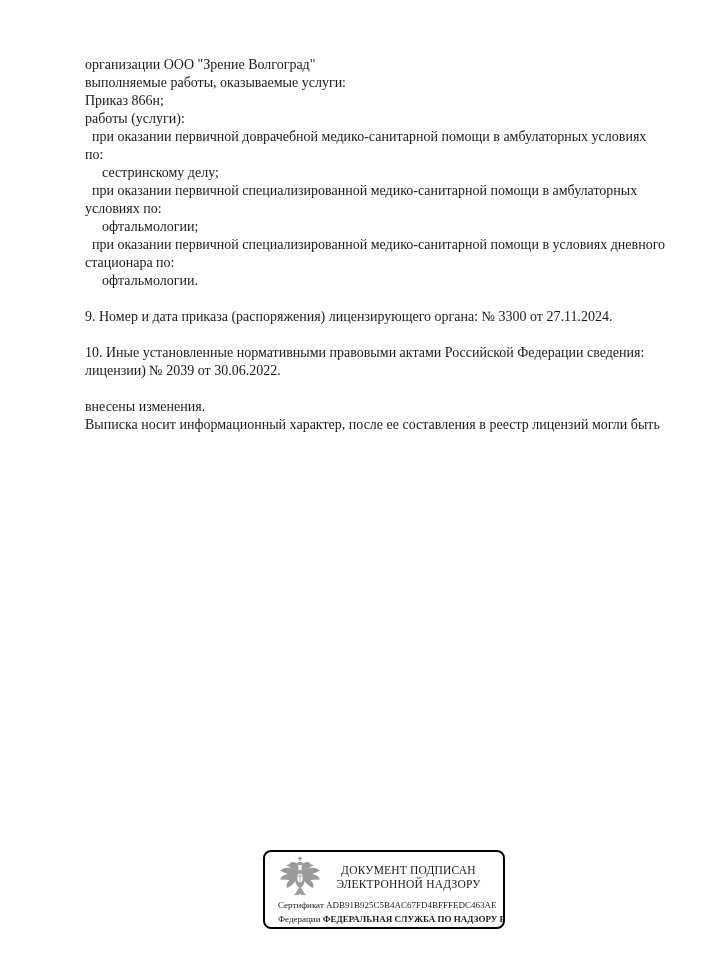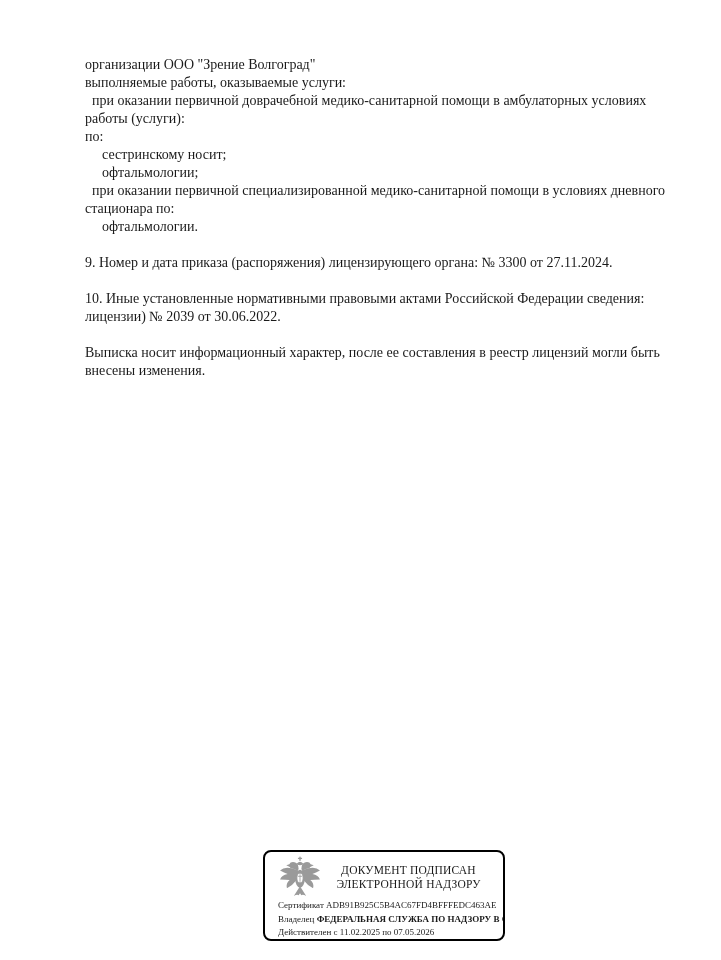--- a/index.html
+++ b/index.html
@@ -24,21 +24,21 @@
   }
   .line { white-space: nowrap; }
   .line.ind1 { padding-left: 7px; }
   .line.ind2 { padding-left: 17px; }
 
   .stamp {
     position: absolute;
     left: 263px;
     top: 850px;
     width: 242px;
-    height: 91px;
+    height: 79px;
     border: 2px solid #000000;
     border-radius: 8px;
     background: #ffffff;
     overflow: hidden;
   }
   .stamp-top { display: flex; align-items: flex-start; }
   .emblem { flex: 0 0 auto; margin: 4px 0 0 13px; width: 44px; height: 44px; }
   .emblem svg { display: block; width: 44px; height: 44px; }
   .stamp-title {
     flex: 1;
@@ -63,36 +63,39 @@
   .stamp-info .owner-value { font-weight: bold; }
 </style>
 </head>
 <body>
 
 <div class="page">
 
   <div class="doc-text" id="doc-lines">
       <div class="line ind0">организации ООО "Зрение Волгоград"</div>
       <div class="line ind0">выполняемые работы, оказываемые услуги:</div>
+      <div class="line ind0">Приказ 866н;</div>
+      <div class="line ind0">работы (услуги):</div>
       <div class="line ind1">при оказании первичной доврачебной медико-санитарной помощи в амбулаторных условиях</div>
-      <div class="line ind0">работы (услуги):</div>
       <div class="line ind0">по:</div>
-      <div class="line ind2">сестринскому носит;</div>
+      <div class="line ind2">сестринскому делу;</div>
+      <div class="line ind1">при оказании первичной специализированной медико-санитарной помощи в амбулаторных</div>
+      <div class="line ind0">условиях по:</div>
       <div class="line ind2">офтальмологии;</div>
       <div class="line ind1">при оказании первичной специализированной медико-санитарной помощи в условиях дневного</div>
       <div class="line ind0">стационара по:</div>
       <div class="line ind2">офтальмологии.</div>
       <div class="line ind0">&nbsp;</div>
       <div class="line ind0">9. Номер и дата приказа (распоряжения) лицензирующего органа: № 3300 от 27.11.2024.</div>
       <div class="line ind0">&nbsp;</div>
       <div class="line ind0">10. Иные установленные нормативными правовыми актами Российской Федерации сведения:</div>
       <div class="line ind0">лицензии) № 2039 от 30.06.2022.</div>
       <div class="line ind0">&nbsp;</div>
+      <div class="line ind0">внесены изменения.</div>
       <div class="line ind0">Выписка носит информационный характер, после ее составления в реестр лицензий могли быть</div>
-      <div class="line ind0">внесены изменения.</div>
     </div>
 
   <div class="stamp">
     <div class="stamp-top">
       <div class="emblem">
         <svg viewBox="0 0 64 64" xmlns="http://www.w3.org/2000/svg">
           <g fill="#9a9a9a">
             <g id="eagle-half">
               <path d="M34 22 Q52 13 61 21 Q55 24 50 26 Q59 28 61 34 Q53 34 47 35 Q53 40 51 47 Q43 43 38 36 Q34.5 29 34 22 Z"></path>
               <path d="M34 19 Q34 10 40 9 Q46 8 47.5 12 L52 13.5 L47.5 15.5 Q46 18 42 18.5 Q38 19.5 36 23 Z"></path>
@@ -108,18 +111,18 @@
           </g>
         </svg>
       </div>
       <div class="stamp-title">
         <div>ДОКУМЕНТ ПОДПИСАН</div>
         <div>ЭЛЕКТРОННОЙ НАДЗОРУ</div>
       </div>
     </div>
     <div class="stamp-info">
       <div class="info-line"><span>Сертификат</span> <span>ADB91B925C5B4AC67FD4BFFFEDC463AE</span></div>
-      <div class="info-line"><span>Владелец</span> <span class="owner-value">ФЕДЕРАЛЬНАЯ СЛУЖБА ПО НАДЗОРУ В С</span></div>
+      <div class="info-line"><span>Федерации</span> <span class="owner-value">ФЕДЕРАЛЬНАЯ СЛУЖБА ПО НАДЗОРУ В С</span></div>
       <div class="info-line"><span>Действителен</span> <span>с 11.02.2025 по 07.05.2026</span></div>
     </div>
   </div>
 
 </div>
 
 </body></html>

